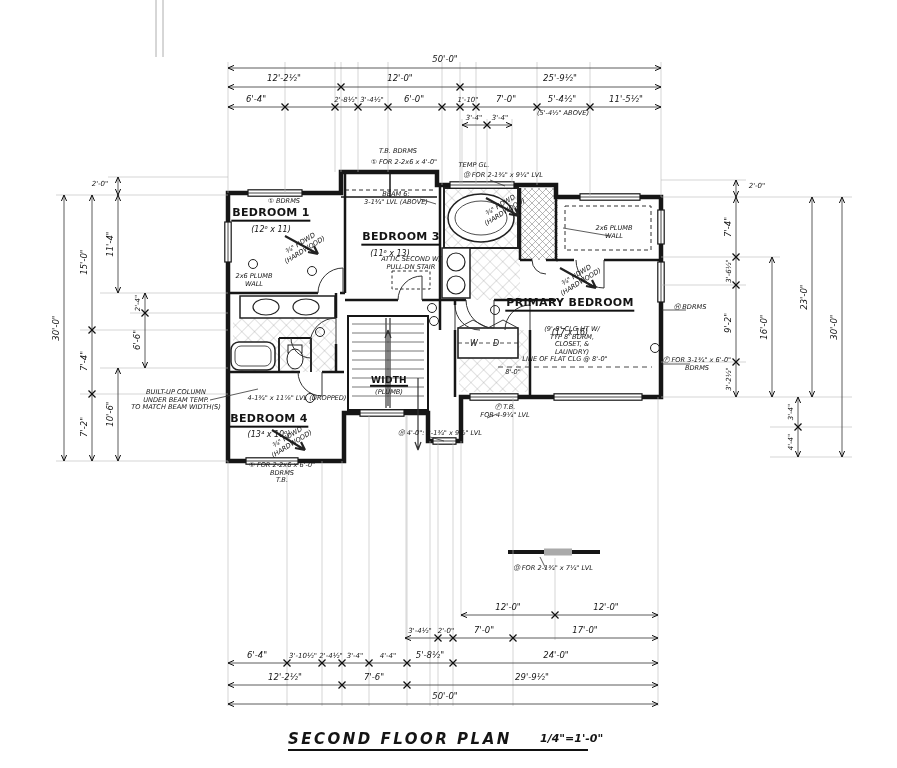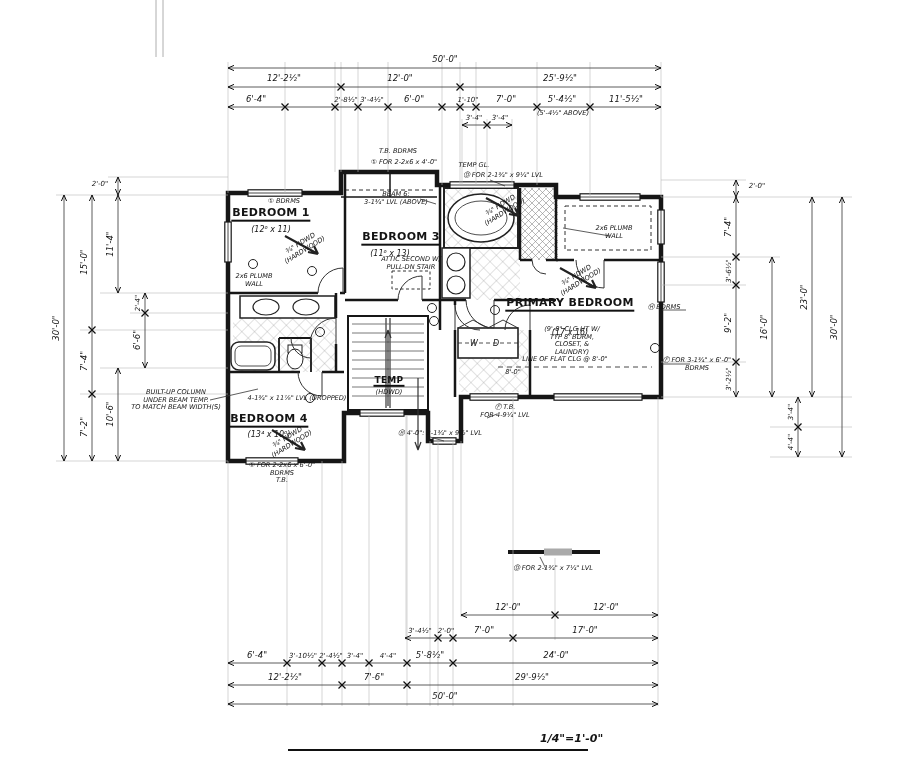--- a/index.html
+++ b/index.html
@@ -453,22 +453,22 @@
 <div class="lbl room" style="left:570px;top:304px">PRIMARY BEDROOM</div>
 <div class="lbl size" style="left:570px;top:333px">(17 x 16)</div>
 <div class="lbl note" style="left:572px;top:341px">(9'-0" CLG HT W/
 TYP 8' BDRM,
 CLOSET, &amp;
 LAUNDRY)</div>
 <div class="lbl note" style="left:565px;top:360px">LINE OF FLAT CLG @ 8'-0"</div>
 <div class="lbl note" style="left:513px;top:373px">8'-0"</div>
 <div class="lbl room" style="left:269px;top:420px">BEDROOM 4</div>
 <div class="lbl size" style="left:269px;top:435px">(13⁴ x 10⁶)</div>
-<div class="lbl room sm" style="left:389px;top:381px">TEMP</div>
-<div class="lbl note" style="left:389px;top:393px">(HDWD)</div>
+<div class="lbl room sm" style="left:389px;top:381px">WIDTH</div>
+<div class="lbl note" style="left:389px;top:393px">(PLUMB)</div>
 <div class="lbl size" style="left:474px;top:344px">W</div>
 <div class="lbl size" style="left:496px;top:344px">D</div>
 
 <div class="lbl note" style="left:398px;top:152px">T.B. BDRMS</div>
 <div class="lbl note" style="left:404px;top:163px">① FOR 2-2x6 x 4'-0"</div>
 <div class="lbl note" style="left:474px;top:166px">TEMP GL.</div>
 <div class="lbl note" style="left:503px;top:176px">Ⓓ FOR 2-1¾" x 9¼" LVL</div>
 <div class="lbl note" style="left:284px;top:202px">① BDRMS</div>
 <div class="lbl note" style="left:396px;top:199px">BEAM 6:
 3-1¾" LVL (ABOVE)</div>
@@ -476,31 +476,32 @@
 WALL</div>
 <div class="lbl note" style="left:614px;top:233px">2x6 PLUMB
 WALL</div>
 <div class="lbl note" style="left:176px;top:400px">BUILT-UP COLUMN
 UNDER BEAM TEMP.
 TO MATCH BEAM WIDTH(S)</div>
 <div class="lbl note" style="left:297px;top:399px">4-1¾" x 11⅞" LVL (DROPPED)</div>
 <div class="lbl note" style="left:440px;top:434px">Ⓑ 4'-0": 3-1¾" x 9½" LVL</div>
 <div class="lbl note" style="left:505px;top:412px">Ⓕ T.B.
 FOR 4-9¼" LVL</div>
-<div class="lbl note" style="left:664px;top:308px">Ⓗ BDRMS</div>
+<div class="lbl note" style="left:690px;top:308px">Ⓗ BDRMS</div>
 <div class="lbl note" style="left:697px;top:365px">Ⓕ FOR 3-1¾" x 6'-0"
 BDRMS</div>
 <div class="lbl note" style="left:282px;top:473px">① FOR 2-2x6 x 6'-0"
 BDRMS
 T.B.</div>
 <div class="lbl note" style="left:553px;top:569px">Ⓓ FOR 2-1¾" x 7¼" LVL</div>
 <div class="lbl note rot30" style="left:303px;top:247px">¾" HDWD
 (HARDWOOD)</div>
 <div class="lbl note rot30" style="left:503px;top:209px">¾" HDWD
 (HARDWOOD)</div>
 <div class="lbl note rot30" style="left:579px;top:279px">¾" HDWD
 (HARDWOOD)</div>
 <div class="lbl note rot30" style="left:290px;top:441px">¾" HDWD
 (HARDWOOD)</div>
 
+<div class="lbl title-txt" style="left:288px;top:731px">SECOND FLOOR PLAN</div>
 <div class="lbl scale-txt" style="left:540px;top:733px">1/4"=1'-0"</div>
 
 </div>
 
 </body></html>

